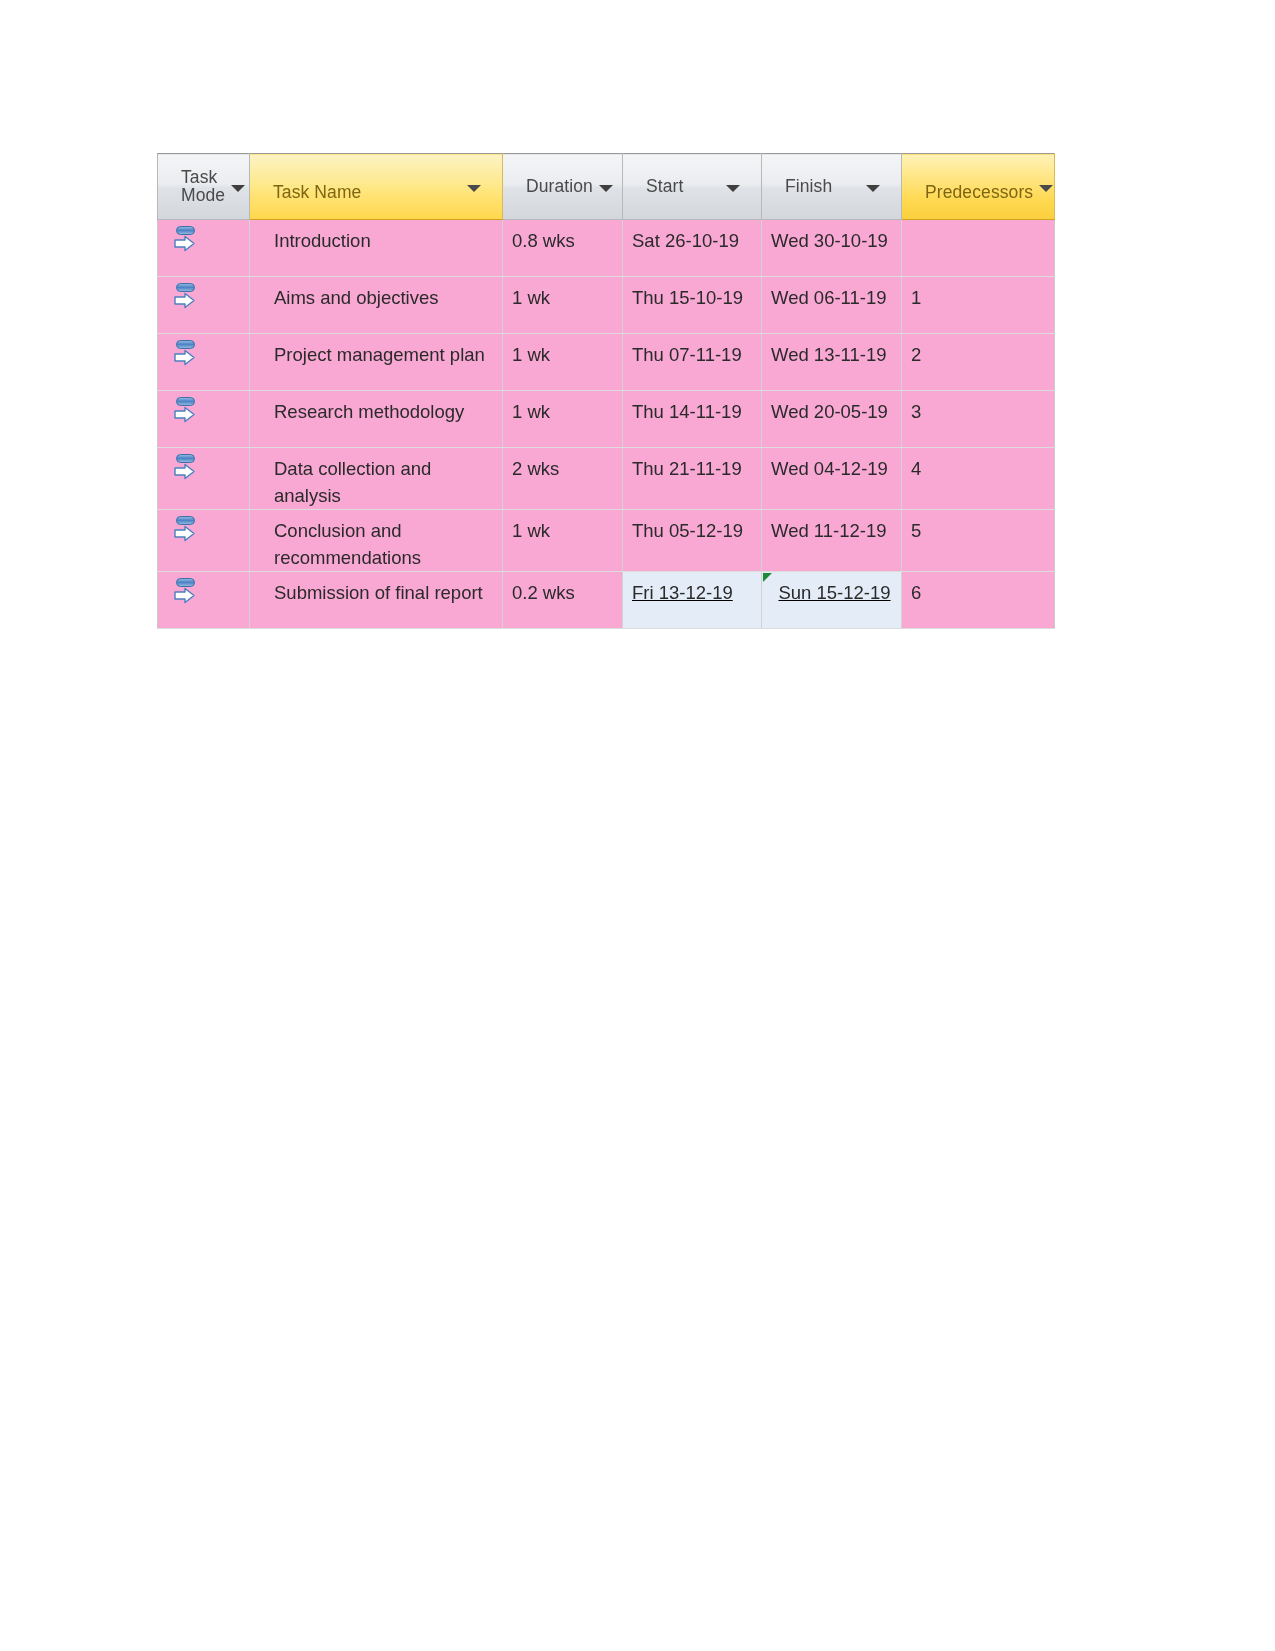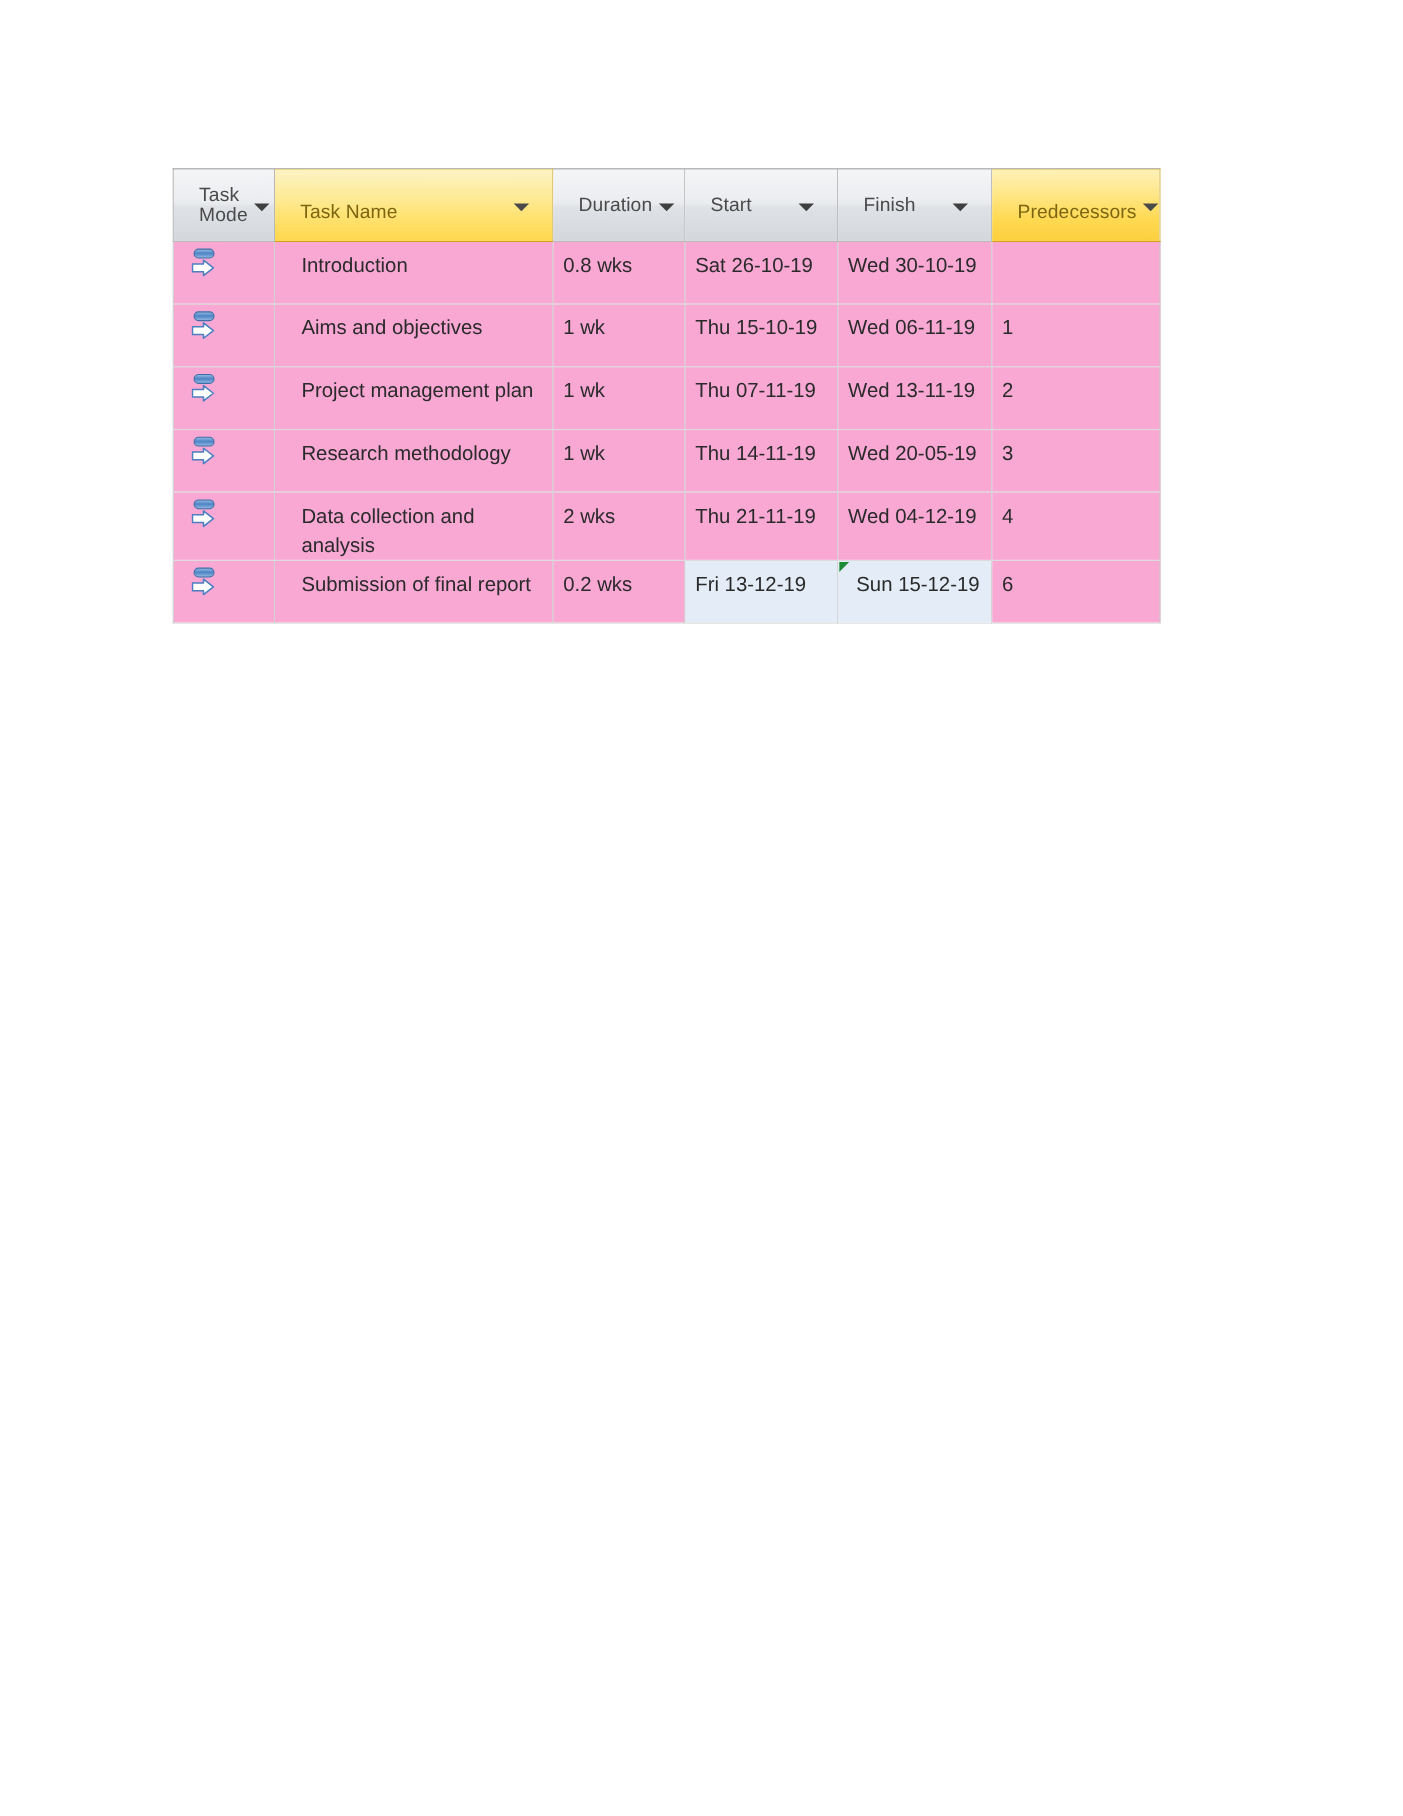--- a/index.html
+++ b/index.html
@@ -133,21 +133,21 @@
     color: #2a2a2a;
     line-height: 1.46;
     word-wrap: break-word;
   }
 
   .cell-text.name {
     padding-left: 24px;
   }
 
   
-  td.sel { background: #e4edf7; }
+  td.sel { background: #e4edf7; text-decoration: underline; }
 
   
   td.indicator { position: relative; text-align: center; }
   td.indicator::before {
     content: "";
     position: absolute;
     left: 1px;
     top: 1px;
     width: 0; height: 0;
     border-left: 9px solid #1e8a37;
@@ -366,20 +366,45 @@
             <span class="cell-text">Thu 21-11-19</span>
           </td>
           <td>
             <span class="cell-text">Wed 04-12-19</span>
           </td>
           <td class="cell-pred">
             <span class="cell-text">4</span>
           </td>
         </tr>
 
+        <tr class="tall">
+          <td class="cell-mode">
+            <div class="taskmode-icon">
+              <span class="pill"></span>
+              <svg class="arrow-svg" width="24" height="17" viewBox="0 0 24 17">
+                <path d="M1 5 H11 V1.5 L20 8.5 L11 15.5 V12 H1 Z" fill="#ffffff" stroke="#4b7fc0" stroke-width="1.4" stroke-linejoin="round"></path>
+              </svg>
+            </div>
+          </td>
+          <td>
+            <span class="cell-text name">Conclusion and recommendations</span>
+          </td>
+          <td>
+            <span class="cell-text">1 wk</span>
+          </td>
+          <td>
+            <span class="cell-text">Thu 05-12-19</span>
+          </td>
+          <td>
+            <span class="cell-text">Wed 11-12-19</span>
+          </td>
+          <td class="cell-pred">
+            <span class="cell-text">5</span>
+          </td>
+        </tr>
 
         <tr class="tall">
           <td class="cell-mode">
             <div class="taskmode-icon">
               <span class="pill"></span>
               <svg class="arrow-svg" width="24" height="17" viewBox="0 0 24 17">
                 <path d="M1 5 H11 V1.5 L20 8.5 L11 15.5 V12 H1 Z" fill="#ffffff" stroke="#4b7fc0" stroke-width="1.4" stroke-linejoin="round"></path>
               </svg>
             </div>
           </td>

